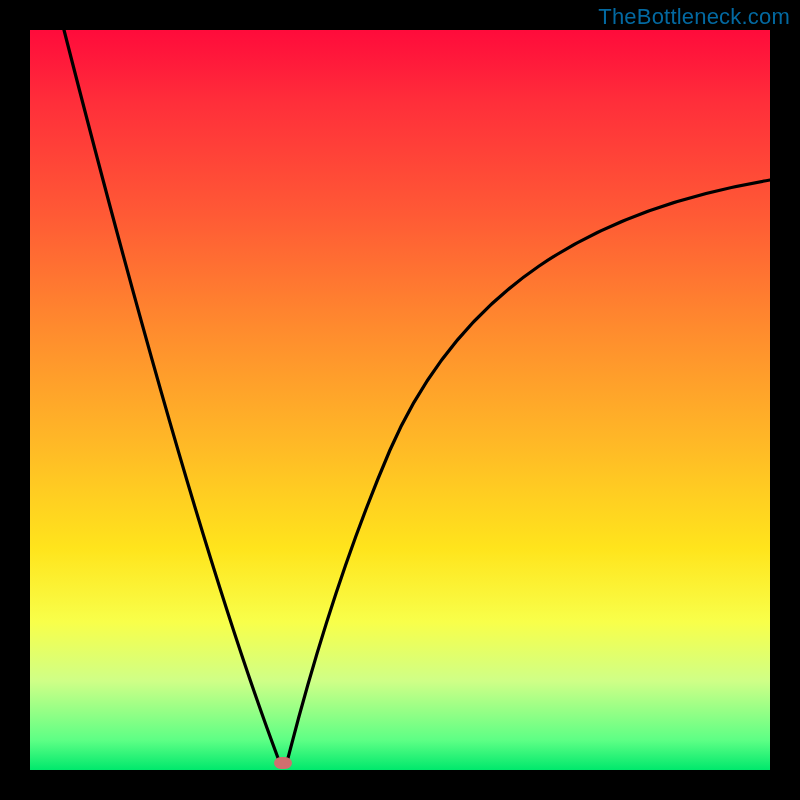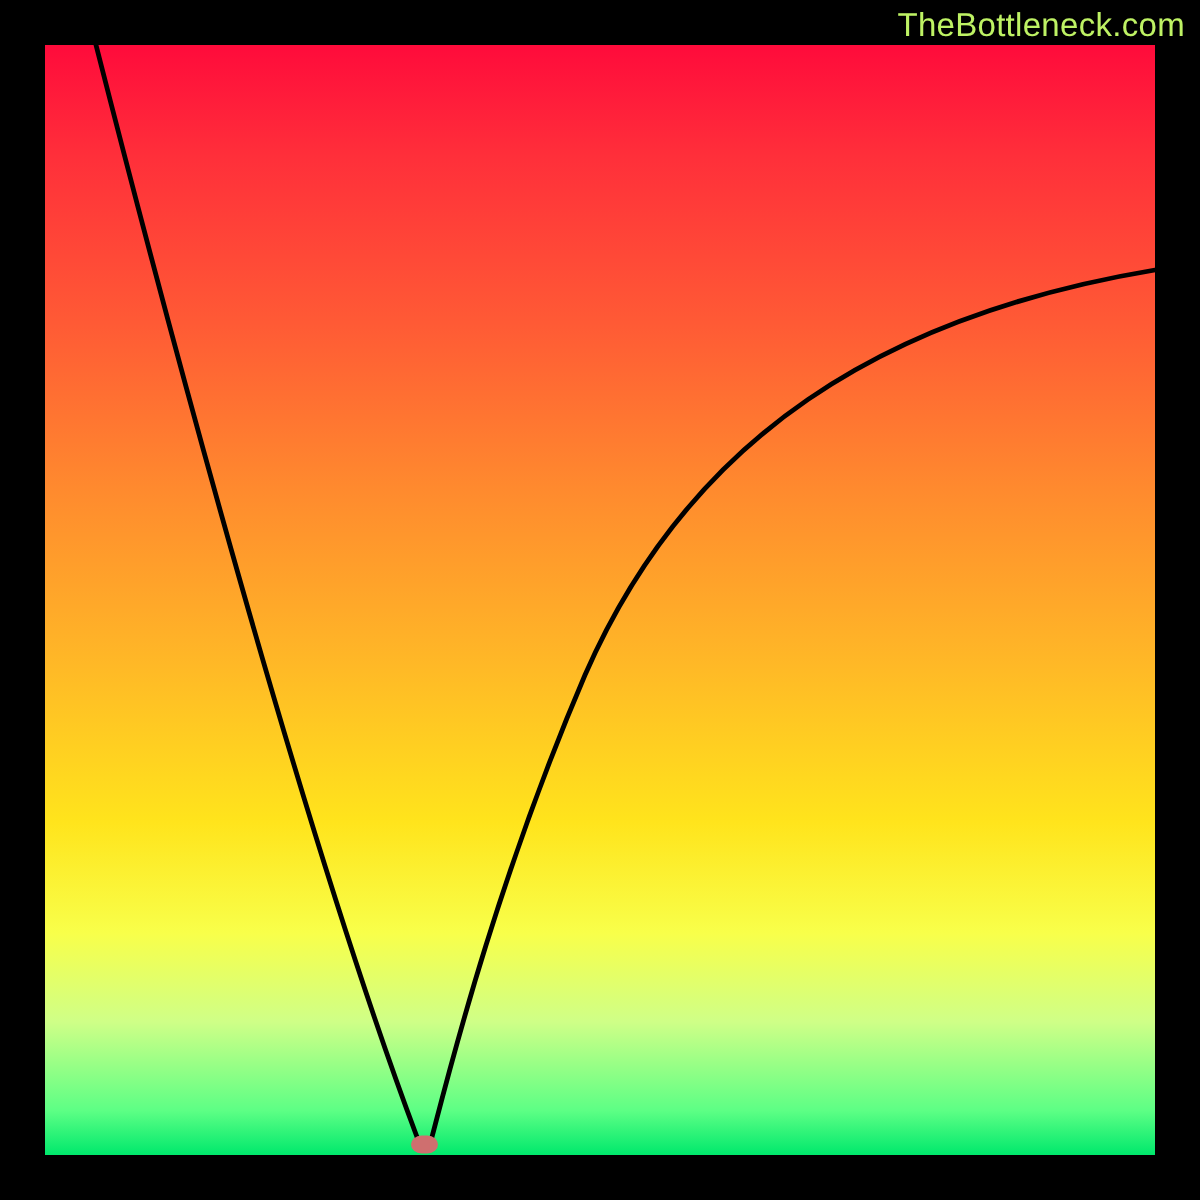--- a/index.html
+++ b/index.html
@@ -37,21 +37,21 @@
       #f8ff4a 80%,
       #cfff87 88%,
       #5dff85 96%,
       #00e86c 100%
     );
   }
   .watermark {
     position: absolute;
     top: 4px;
     right: 10px;
-    color: #bef264;
+    color: #0369a1;
     font-size: 22px;
     font-weight: 500;
     letter-spacing: 0.2px;
     user-select: none;
   }
   svg.curve {
     position: absolute;
     top: 0;
     left: 0;
     width: 740px;

